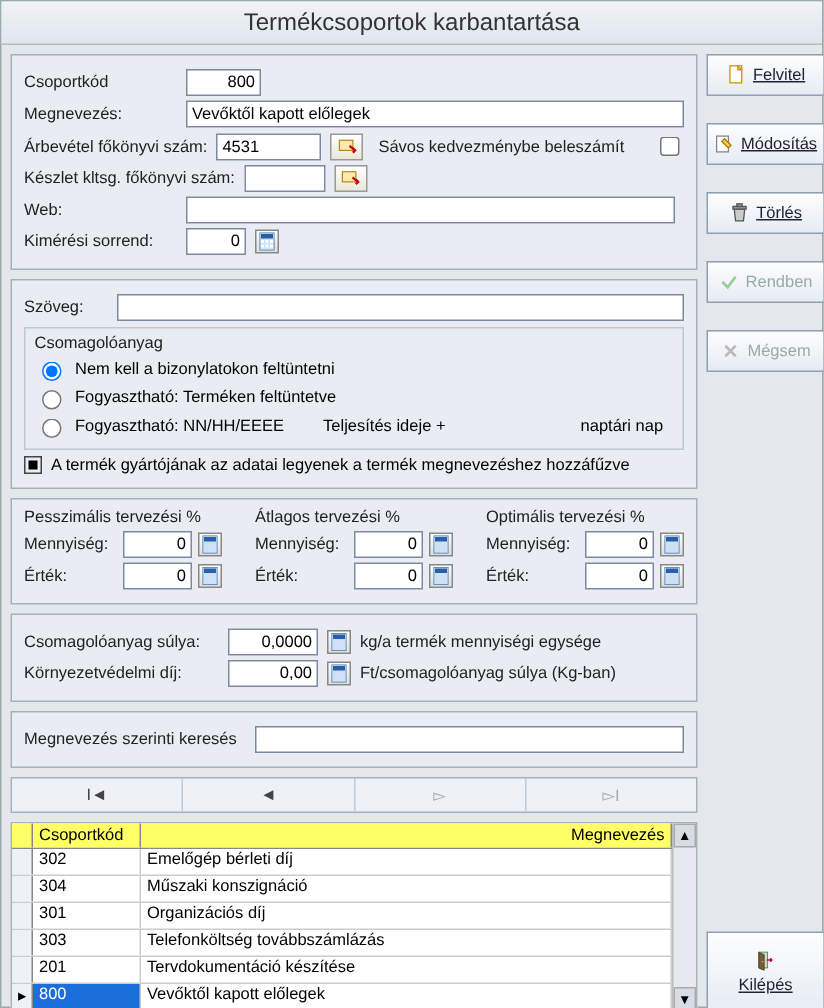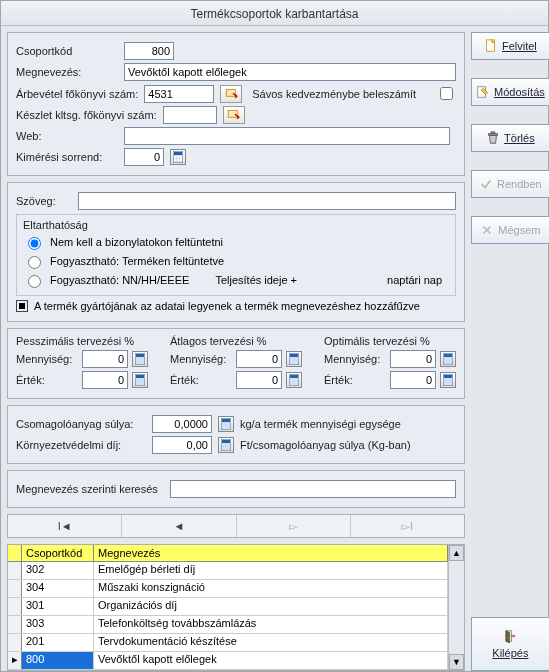--- a/index.html
+++ b/index.html
@@ -1,18 +1,18 @@
 <!DOCTYPE html>
 <html><head>
 <meta charset="utf-8">
 <style>
 * { box-sizing: border-box; font-family: Tahoma, Arial, sans-serif; font-size: 11px; }
 body { margin:0; background:#7a8a9a; width:549px; height:672px; overflow:hidden; }
 .window { background:#e4e8ec; border:1px solid #9aa; width:549px; height:672px; display:flex; flex-direction:column; }
-.title { text-align:center; padding:6px 0 4px; color:#333; background:linear-gradient(#f0f3f7,#dfe6ee); border-bottom:1px solid #bbb; font-size:12px; }
+.title { text-align:center; padding:6px 0 4px; color:#333; background:linear-gradient(#f0f3f7,#dfe6ee); border-bottom:1px solid #bbb; font-size:16px; }
 .body { flex:1; display:flex; padding:6px 6px 6px 6px; gap:6px; }
 .left { flex:1; display:flex; flex-direction:column; gap:6px; }
 .panel { border:1px solid #a8b0bc; background:#e9ecf2; padding:6px 8px; }
 .row { display:flex; align-items:center; margin:3px 0; gap:6px; }
 .lbl { color:#222; }
 input[type="text"].field, input.field { background:#fff; border:1px solid #7a8aa0; padding:1px 3px; height:18px; }
 .num { text-align:right; }
 .btn-ico { width:22px; height:18px; border:1px solid #999; background:linear-gradient(#fff,#e8e8d8); display:inline-flex; align-items:center; justify-content:center; cursor:pointer; }
 .calc-ico { width:16px; height:16px; border:1px solid #888; background:linear-gradient(#fff,#ddd); display:inline-flex; align-items:center; justify-content:center; cursor:pointer; }
 .globe { width:16px; height:16px; border-radius:50%; background:radial-gradient(circle at 35% 30%, #8f8, #0a0 45%, #048 46%, #06c); }
@@ -29,21 +29,21 @@
 .search-lbl { color:#222; }
 .navbar { display:flex; border:1px solid #a8b0bc; background:#eef1f6; }
 .navbtn { flex:1; height:22px; border-right:1px solid #c2c9d4; display:flex; align-items:center; justify-content:center; color:#444; cursor:pointer; }
 .navbtn:last-child { border-right:none; }
 .navbtn.dim { color:#aaa; }
 .grid-wrap { border:1px solid #a8b0bc; background:#fff; display:flex; }
 .grid { flex:1; }
 .ghead { display:flex; background:#ffff66; border-bottom:1px solid #888; }
 .gh { border-right:1px solid #888; padding:2px 4px; font-weight:normal; background:#ffff66; }
 .gh.code { width:72px; }
-.gh.name { flex:1; text-align:left; }
+.gh.name { flex:1; text-align:right; }
 .grow { display:flex; border-bottom:1px solid #ccc; height:18px; }
 .gc { border-right:1px solid #ccc; padding:1px 4px; overflow:hidden; white-space:nowrap; }
 .gc.sel { width:14px; background:#eef1f6; border-right:1px solid #888; }
 .gc.code { width:72px; }
 .gc.name { flex:1; }
 .grow.selected .gc.code { background:#1a6fd8; color:#fff; }
 .sbar { width:16px; background:#e6e9ef; border-left:1px solid #bbb; position:relative; }
 .sbar .arrow { position:absolute; left:0; right:0; height:16px; background:#d8dde5; border:1px solid #aaa; display:flex; align-items:center; justify-content:center; font-size:9px; }
 .sbar .arrow.up { top:0; } .sbar .arrow.dn { bottom:0; }
 fieldset.inner { border:1px solid #bfc7d2; padding:4px 6px; margin:4px 0; }
@@ -115,21 +115,21 @@
             </span>
         </div>
       </div>
 
       <div class="panel">
         <div class="row">
           <span class="lbl" style="width:56px">Szöveg:</span>
           <input class="field" style="flex: 1 1 0%;" value="">
         </div>
         <fieldset class="inner">
-          <div class="sec-title">Eltarthatóság</div>
+          <div class="sec-title">Csomagolóanyag</div>
           <label class="radio">
               <input type="radio" name="elt" checked="" style="">
               <span>Nem kell a bizonylatokon feltüntetni</span>
             </label>
           <label class="radio">
               <input type="radio" name="elt" style="">
               <span>Fogyasztható: Terméken feltüntetve</span>
             </label>
           <div class="radio">
             <input type="radio" name="elt" style="">

